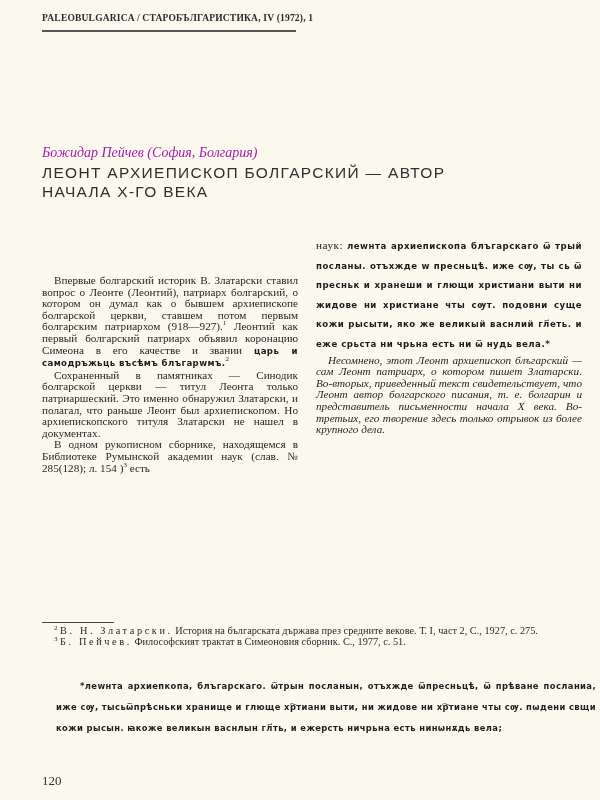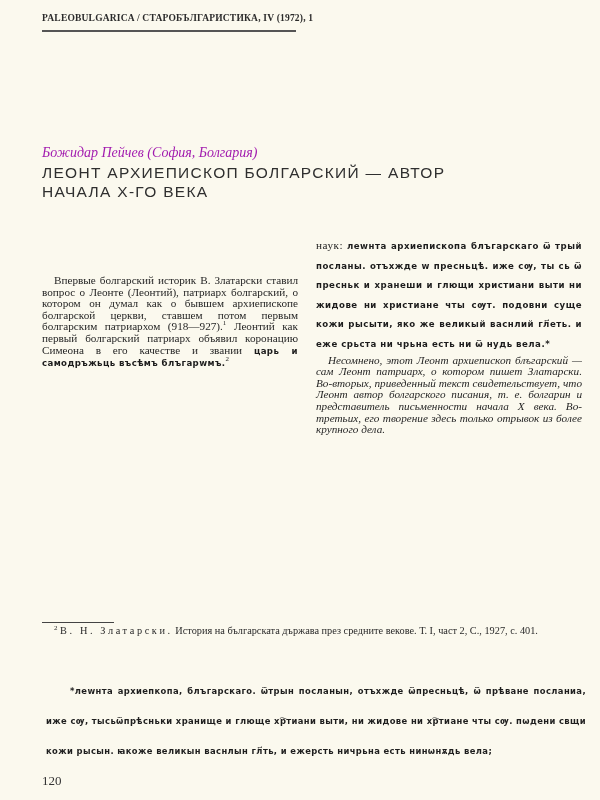--- a/index.html
+++ b/index.html
@@ -56,23 +56,23 @@
     height: 1px; background: #444;
   }
   .footnotes {
     position: absolute; left: 42px; top: 625px; width: 540px;
     font-size: 10.3px; line-height: 11.4px; color: #2a2a2a;
     text-align: justify;
   }
   .footnotes p { margin: 0; text-indent: 12px; }
   .spaced { letter-spacing: 2.6px; }
   .fn-slav {
-    position: absolute; left: 46px; top: 676px; width: 540px;
+    position: absolute; left: 56px; top: 676px; width: 540px;
     font-family: "DejaVu Sans", sans-serif; font-weight: bold;
-    font-size: 8.4px; line-height: 30px; letter-spacing: 0.4px;
+    font-size: 8.4px; line-height: 21px; letter-spacing: 0.4px;
     text-align: justify; color: #1e1e1e; text-indent: 24px;
     text-transform: lowercase;
   }
   .page-number {
     position: absolute; left: 42px; top: 773px;
     font-size: 13px; color: #333; text-align: center;
   }
 </style>
 </head>
 <body>
@@ -84,29 +84,32 @@
 
   <div class="author">Божидар Пейчев (София, Болгария)</div>
 
   <div class="title">
     <div>ЛЕОНТ АРХИЕПИСКОП БОЛГАРСКИЙ — АВТОР</div>
     <div>НАЧАЛА X-ГО ВЕКА</div>
   </div>
 
   <div class="col col-left">
     <p><span>Впервые болгарский историк В. Златарски ставил вопрос о Леонте (Леонтий), патриарх болгарский, о котором он думал как о бывшем архиепископе болгарской церкви, ставшем потом первым болгарским патриархом (918—927).</span><sup>1</sup><span> Леонтий как первый болгарский патриарх объявил коронацию Симеона в его качестве и звании </span><span class="slav">царь и самодръжьць въсѣмъ блъгарwмъ.</span><sup>2</sup></p>
+    <p>Сохраненный в памятниках — Синодик болгарской церкви — титул Леонта только патриаршеский. Это именно обнаружил Златарски, и полагал, что раньше Леонт был архиепископом. Но архиепископского титуля Златарски не нашел в документах.</p>
+    <p><span>В одном рукописном сборнике, находящемся в Библиотеке Румынской академии наук (слав. № 285(128); л. 154 )</span><sup>3</sup><span> есть</span></p>
   </div>
 
   <div class="col col-right">
     <div class="slav-block"><span class="lead">наук: </span><span>леwнта архиепископа блъгарскаго ѿ трый посланы. отъхжде w пресньцѣ. иже сѹ, ты сь ѿ пресньк и хранеши и глющи христиани выти ни жидове ни христиане чты сѹт. подовни суще кожи рысыти, яко же великый васнлий гл҃еть. и еже срьста ни чрьна есть ни ѿ нудь вела.</span><span>*</span></div>
     <p class="right-prose">Несомнено, этот Леонт архиепископ блъгарский — сам Леонт патриарх, о котором пишет Златарски. Во-вторых, приведенный текст свидетельствует, что Леонт автор болгарского писания, т. е. болгарин и представитель письменности начала X века. Во-третьих, его творение здесь только отрывок из более крупного дела.</p>
   </div>
 
   <div class="fn-rule"></div>
 
   <div class="footnotes">
-    <p><sup>2</sup> <span class="spaced">В. Н. Златарски.</span><span> История на българската държава през средните векове. Т. I, част 2, С., 1927, с. 401.</span></p>
+    <p><sup>2</sup> <span class="spaced">В. Н. Златарски.</span><span> История на българската държава през средните векове. Т. I, част 2, С., 1927, с. 275.</span></p>
+    <p><sup>3</sup> <span class="spaced">Б. Пейчев.</span><span> Философският трактат в Симеоновия сборник. С., 1977, с. 51.</span></p>
   </div>
 
   <div class="fn-slav">*Леwнта архиепкопа, блъгарскаго. ѿтрын посланын, отъхжде ѿпресньцѣ, ѿ прѣване посланиа, иже сѹ, тысьѿпрѣсньки хранище и глюще хр҇тиани выти, ни жидове ни хр҇тиане чты сѹ. Пѡдени свщи кожи рысын. Ꙗкоже великын васнлын гл҃ть, и ежерсть ничрьна есть нинѡнѫдь вела;</div>
 
   <div class="page-number">120</div>
 </div>
 
 </body></html>

